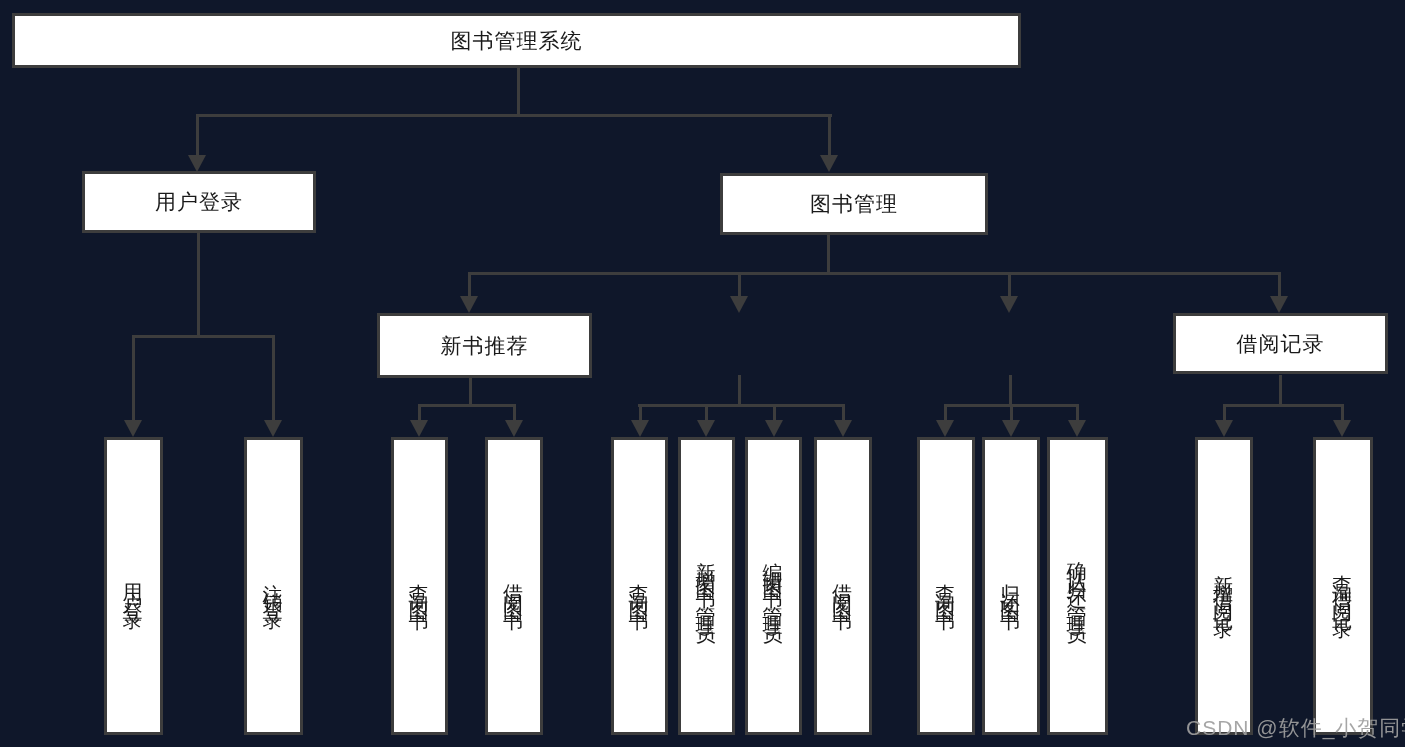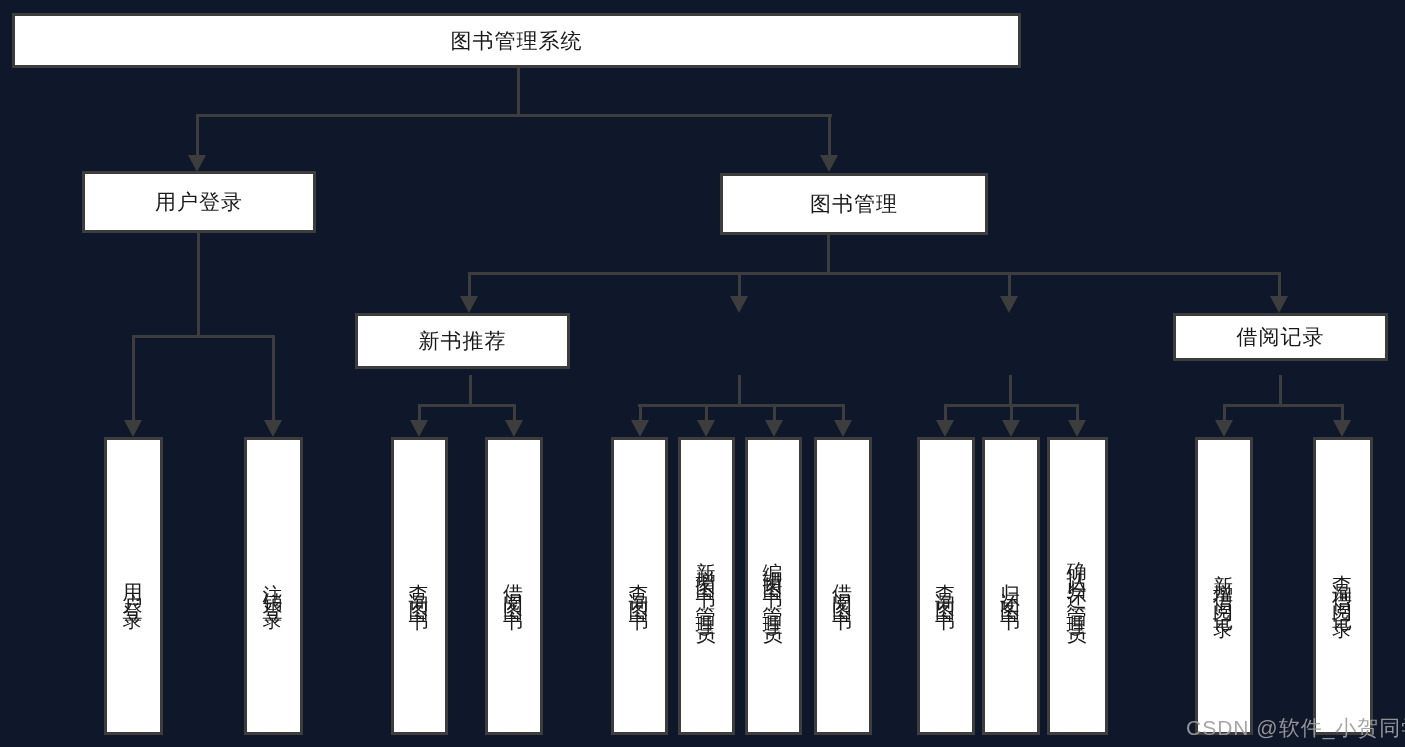--- a/index.html
+++ b/index.html
@@ -81,22 +81,22 @@
   <div class="arrow" style="left:133px;top:338px;height:99px;"></div>
   <div class="arrow" style="left:273px;top:338px;height:99px;"></div>
 
   <div class="vline" style="left:827px;top:233px;height:41px;"></div>
   <div class="hline" style="left:468px;top:272px;width:813px;"></div>
   <div class="arrow" style="left:469px;top:275px;height:38px;"></div>
   <div class="arrow" style="left:739px;top:275px;height:38px;"></div>
   <div class="arrow" style="left:1009px;top:275px;height:38px;"></div>
   <div class="arrow" style="left:1279px;top:275px;height:38px;"></div>
 
-  <div class="box" style="left:355px;top:313px;width:215px;height:56px;">新书推荐</div>
-  <div class="box" style="left:1173px;top:313px;width:215px;height:48px;">借阅记录</div>
+  <div class="box" style="left:377px;top:313px;width:215px;height:65px;">新书推荐</div>
+  <div class="box" style="left:1173px;top:313px;width:215px;height:61px;">借阅记录</div>
 
   <div class="vline" style="left:469px;top:375px;height:31px;"></div>
   <div class="hline" style="left:418px;top:404px;width:98px;"></div>
   <div class="arrow" style="left:419px;top:407px;height:30px;"></div>
   <div class="arrow" style="left:514px;top:407px;height:30px;"></div>
 
   <div class="vline" style="left:738px;top:375px;height:31px;"></div>
   <div class="hline" style="left:638px;top:404px;width:207px;"></div>
   <div class="arrow" style="left:640px;top:407px;height:30px;"></div>
   <div class="arrow" style="left:706px;top:407px;height:30px;"></div>

